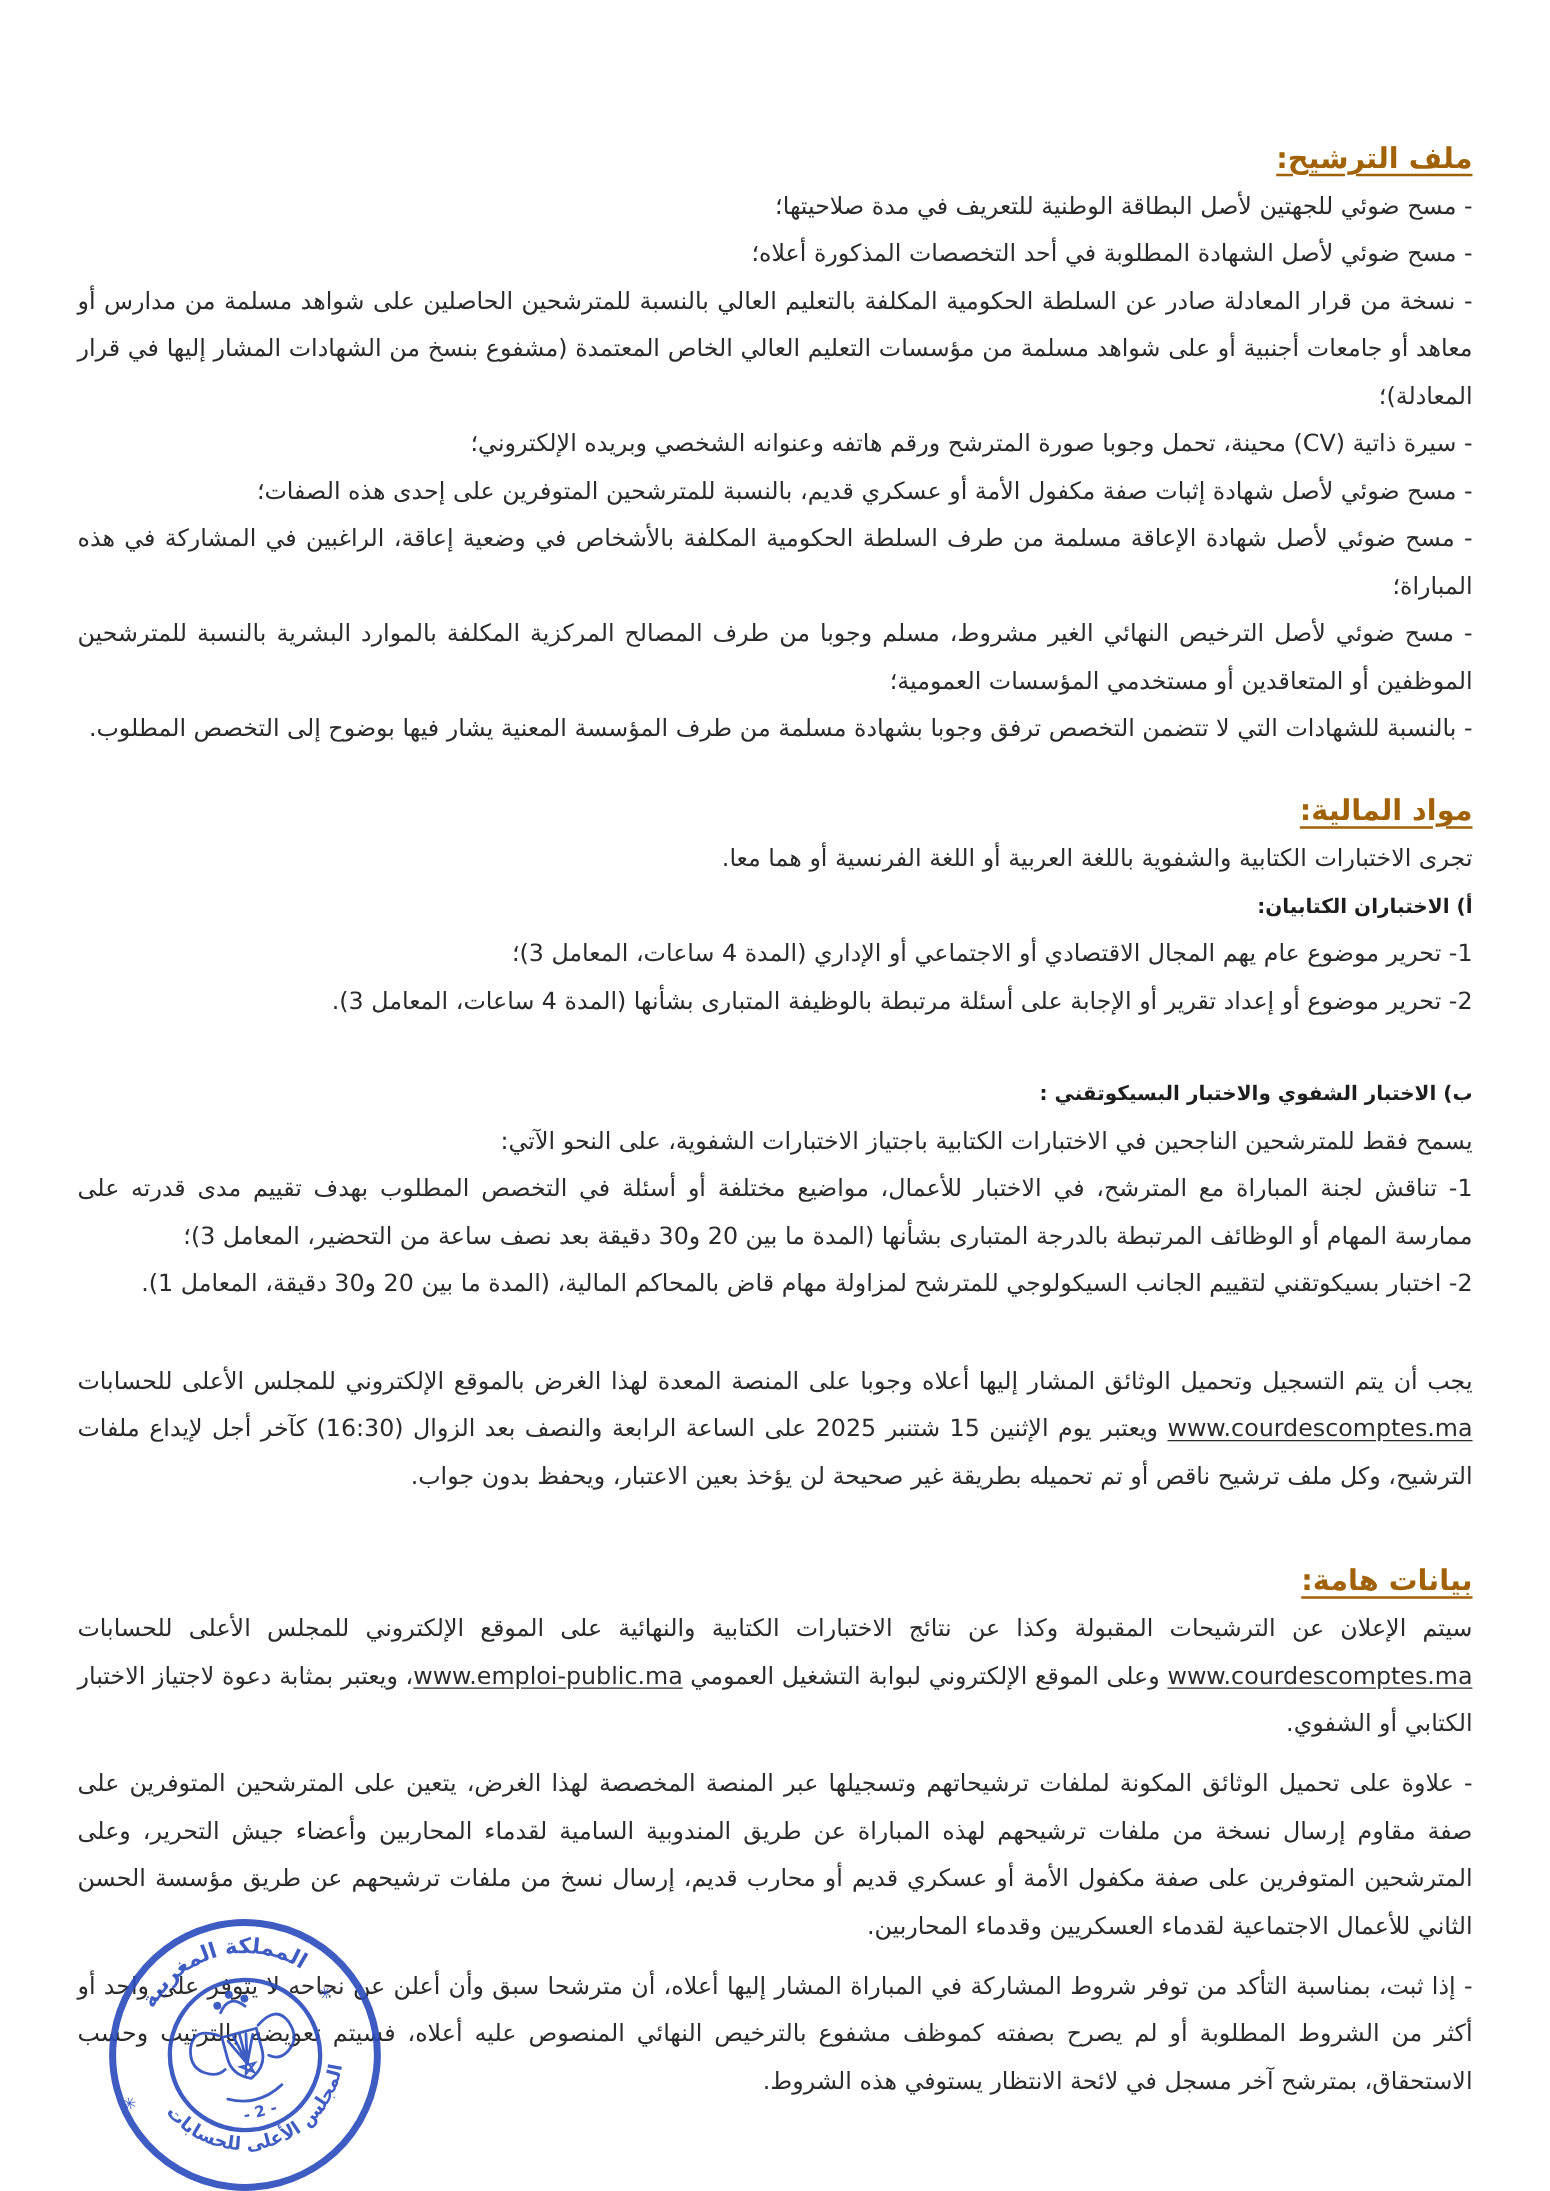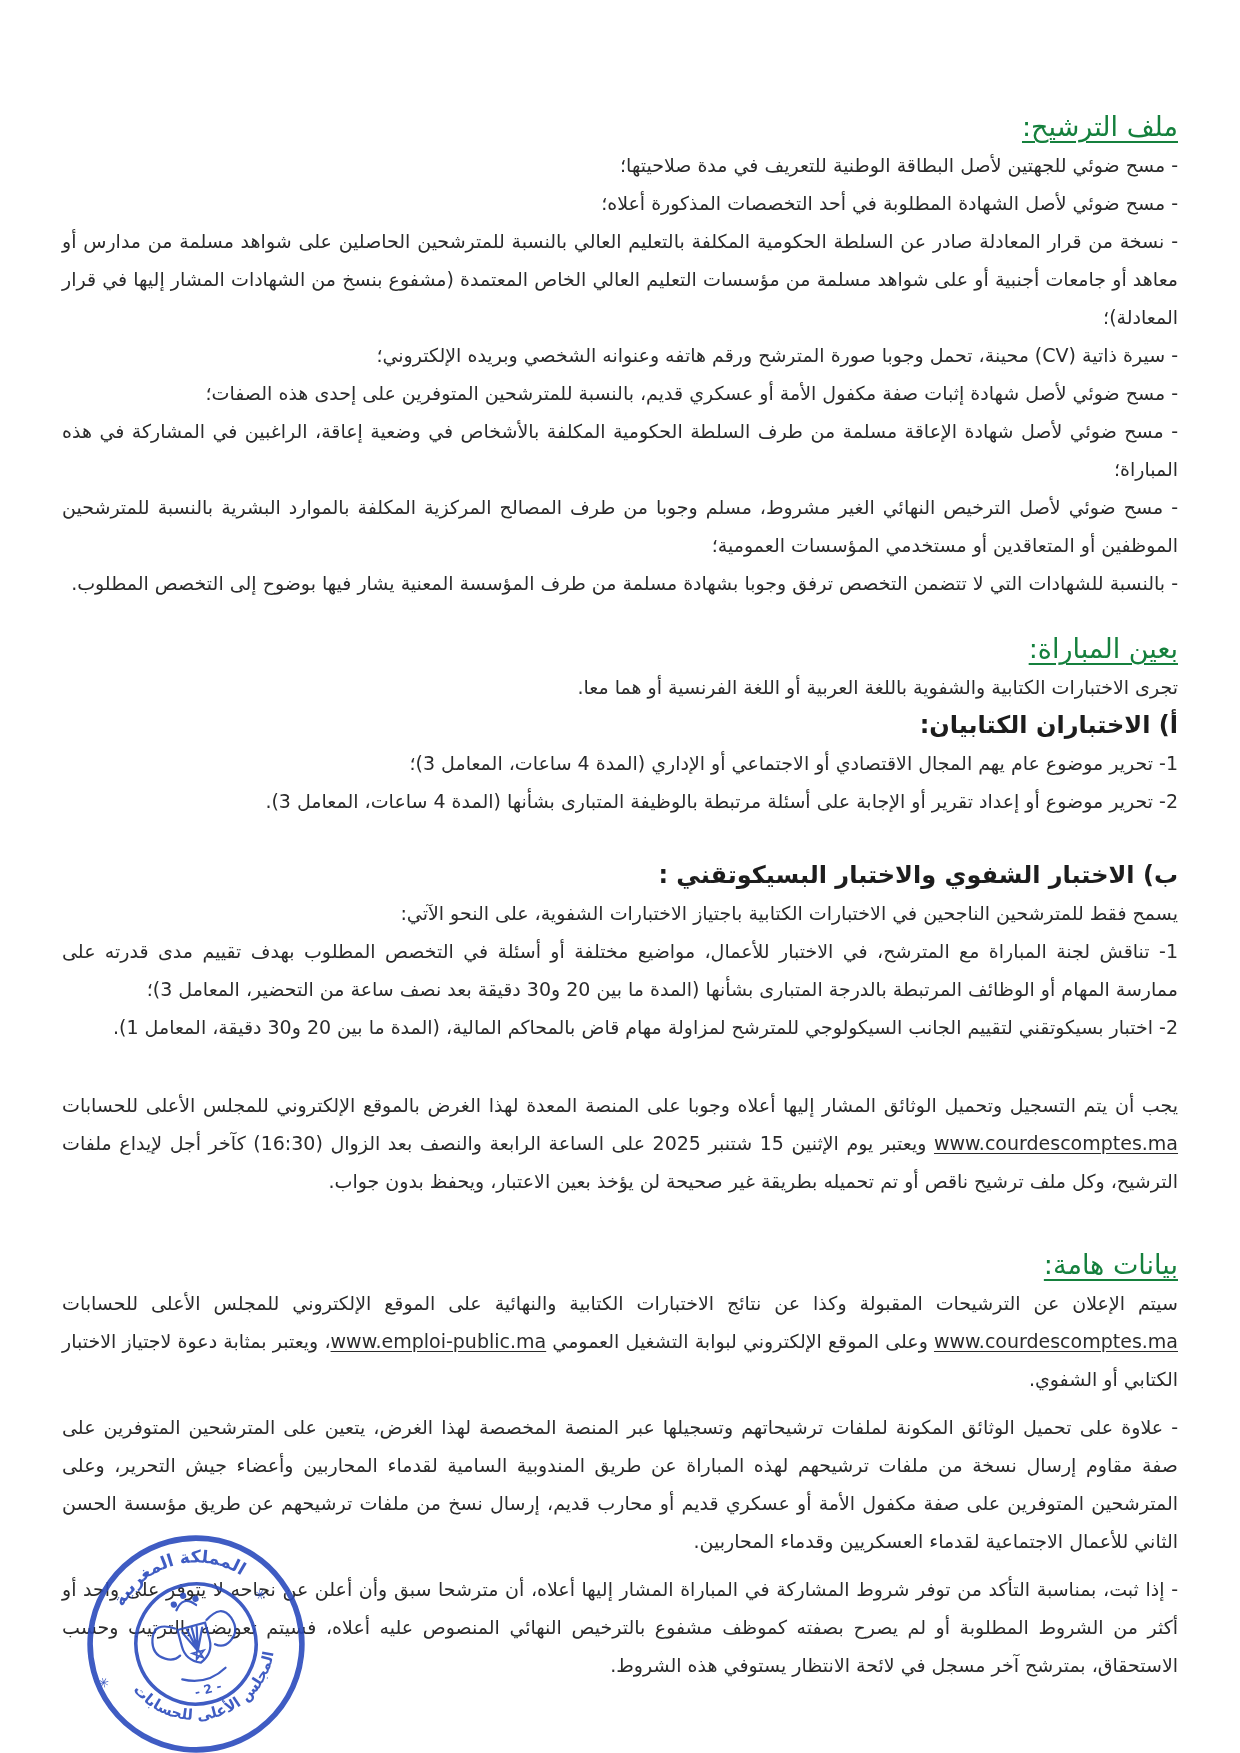--- a/index.html
+++ b/index.html
@@ -11,23 +11,23 @@
     box-sizing:border-box;
     padding:108px 62px 0 62px;
     direction:rtl;
     font-family:"DejaVu Sans",sans-serif;
     color:#2b2b2b;
     font-size:19px;
     line-height:38px;
     overflow:hidden;
   }
   .para{margin:0;text-align:justify;text-justify:inter-word;}
-  .h{font-weight:400;color:#15803d;font-size:27px;margin:0;}
+  .h{font-weight:700;color:#a16207;font-size:23px;margin:0;}
   .hu{text-decoration:underline;text-underline-offset:5px;text-decoration-thickness:1.5px;}
-  .sub-h{font-weight:700;color:#1d1d1d;font-size:24px;margin:0;}
+  .sub-h{font-weight:700;color:#1d1d1d;font-size:16px;margin:0;}
   .b{font-weight:400;}
   .u{text-decoration:underline;text-underline-offset:3px;}
   .ltr{direction:ltr;unicode-bidi:embed;}
   .gap-s{margin-top:28px;}
   .gap-m{margin-top:36px;}
   .gap-l{margin-top:40px;}
   .gap-head{margin-top:46px;}
   .gap-p{margin-top:10px;}
   
   .stamp{
@@ -51,21 +51,21 @@
     <p class="para">- مسح ضوئي لأصل الشهادة المطلوبة في أحد التخصصات المذكورة أعلاه؛</p>
     <p class="para">- نسخة من قرار المعادلة صادر عن السلطة الحكومية المكلفة بالتعليم العالي بالنسبة للمترشحين الحاصلين على شواهد مسلمة من مدارس أو معاهد أو جامعات أجنبية أو على شواهد مسلمة من مؤسسات التعليم العالي الخاص المعتمدة (مشفوع بنسخ من الشهادات المشار إليها في قرار المعادلة)؛</p>
     <p class="para">- سيرة ذاتية (CV) محينة، تحمل وجوبا صورة المترشح ورقم هاتفه وعنوانه الشخصي وبريده الإلكتروني؛</p>
     <p class="para">- مسح ضوئي لأصل شهادة إثبات صفة مكفول الأمة أو عسكري قديم، بالنسبة للمترشحين المتوفرين على إحدى هذه الصفات؛</p>
     <p class="para">- مسح ضوئي لأصل شهادة الإعاقة مسلمة من طرف السلطة الحكومية المكلفة بالأشخاص في وضعية إعاقة، الراغبين في المشاركة في هذه المباراة؛</p>
     <p class="para">- مسح ضوئي لأصل الترخيص النهائي الغير مشروط، مسلم وجوبا من طرف المصالح المركزية المكلفة بالموارد البشرية بالنسبة للمترشحين الموظفين أو المتعاقدين أو مستخدمي المؤسسات العمومية؛</p>
     <p class="para">- بالنسبة للشهادات التي لا تتضمن التخصص ترفق وجوبا بشهادة مسلمة من طرف المؤسسة المعنية يشار فيها بوضوح إلى التخصص المطلوب.</p>
   </section>
 
   <section>
-    <p class="h gap-s"><span class="hu">بعين المباراة:</span></p>
+    <p class="h gap-s"><span class="hu">مواد المالية:</span></p>
     <p class="para">تجرى الاختبارات الكتابية والشفوية باللغة العربية أو اللغة الفرنسية أو هما معا.</p>
     <p class="sub-h">أ) الاختباران الكتابيان:</p>
     <p class="para"><span class="b">1- </span><span>تحرير موضوع عام يهم المجال الاقتصادي أو الاجتماعي أو الإداري </span><span class="b">(المدة 4 ساعات، المعامل 3)؛</span></p>
     <p class="para"><span class="b">2- </span><span>تحرير موضوع أو إعداد تقرير أو الإجابة على أسئلة مرتبطة بالوظيفة المتبارى بشأنها </span><span class="b">(المدة 4 ساعات، المعامل 3).</span></p>
 
     <p class="sub-h gap-m">ب) الاختبار الشفوي والاختبار البسيكوتقني :</p>
     <p class="para">يسمح فقط للمترشحين الناجحين في الاختبارات الكتابية باجتياز الاختبارات الشفوية، على النحو الآتي:</p>
     <p class="para"><span class="b">1- </span><span>تناقش لجنة المباراة مع المترشح، في الاختبار للأعمال، مواضيع مختلفة أو أسئلة في التخصص المطلوب بهدف تقييم مدى قدرته على ممارسة المهام أو الوظائف المرتبطة بالدرجة المتبارى بشأنها </span><span class="b">(المدة ما بين 20 و30 دقيقة بعد نصف ساعة من التحضير، المعامل 3)؛</span></p>
     <p class="para"><span class="b">2- </span><span>اختبار بسيكوتقني لتقييم الجانب السيكولوجي للمترشح لمزاولة مهام قاض بالمحاكم المالية، </span><span class="b">(المدة ما بين 20 و30 دقيقة، المعامل 1).</span></p>
   </section>

